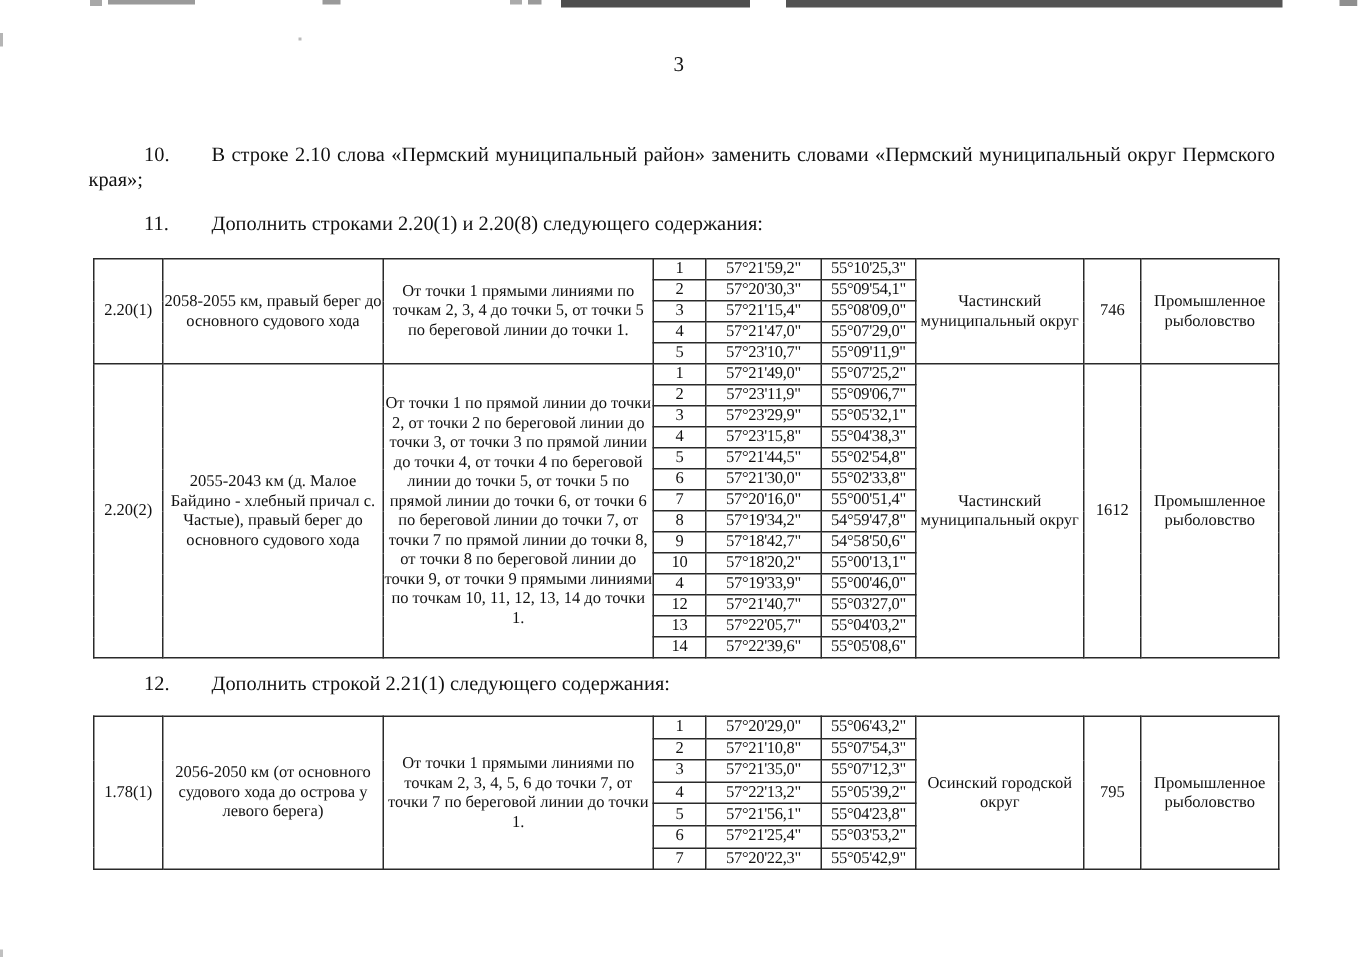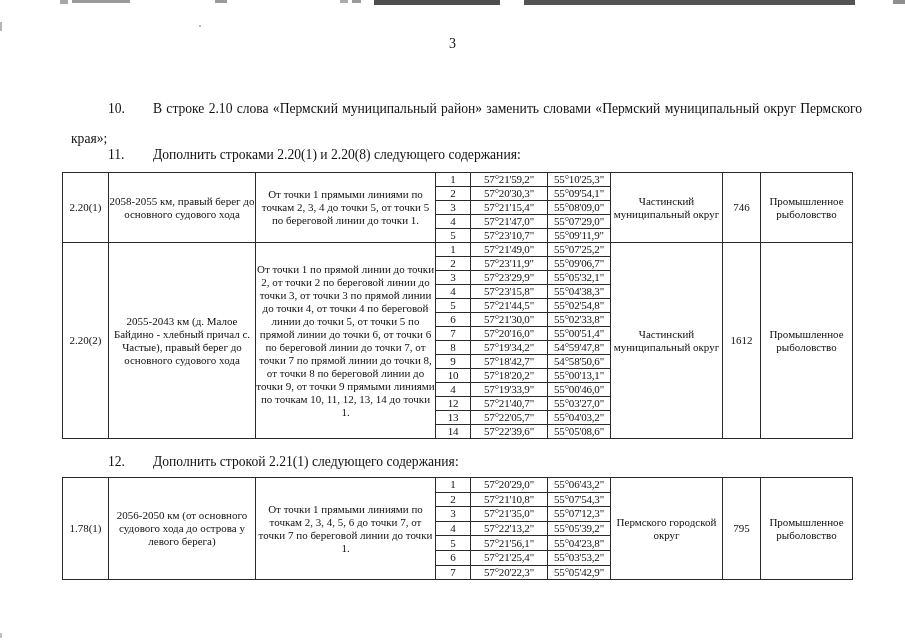--- a/index.html
+++ b/index.html
@@ -4,22 +4,22 @@
 <style>
   html,body { margin:0; padding:0; }
   body {
     width:905px; height:640px; position:relative; background:#ffffff;
     font-family:"Liberation Serif","DejaVu Serif",serif; color:#111;
     overflow:hidden;
   }
   .art { position:absolute; }
   .page-num { position:absolute; top:36px; left:0; width:905px; text-align:center;
     font-size:14px; }
-  .para { position:absolute; left:71px; width:791px; font-size:13.6px;
-    line-height:30px; text-align:justify; text-indent:37px; }
+  .para { position:absolute; left:59px; width:791px; font-size:13.6px;
+    line-height:17px; text-align:justify; text-indent:37px; }
   .pnum { display:inline-block; width:45px; text-indent:0; }
   table.amend { position:absolute; left:62px; border-collapse:collapse;
     table-layout:fixed; font-size:11px; }
   table.amend td { border:1px solid #2a2a2a; padding:0; vertical-align:middle;
     text-align:center; line-height:13px; height:13px; overflow:hidden; }
   td.cell-loc { text-align:left; padding:2px 6px 2px 10px; line-height:14px;margin-top:12px; }
   td.cell-bound { text-align:left; padding:2px 4px 2px 8px; line-height:14.5px; }
   td.cell-lat, td.cell-lon, td.cell-num { font-size:11px; letter-spacing:-0.2px; }
   td.cell-district { line-height:14px; padding:1px 4px; }
   td.cell-use { line-height:14px; padding:1px 4px; }
@@ -193,21 +193,21 @@
       <col class="c9">
   </colgroup>
   <tbody>
       <tr>
         <td rowspan="7" class="cell-id">1.78(1)</td>
         <td rowspan="7" class="cell-loc">2056-2050 км (от основного судового хода до острова у левого берега)</td>
         <td rowspan="7" class="cell-bound">От точки 1 прямыми линиями по точкам 2, 3, 4, 5, 6 до точки 7, от точки 7 по береговой линии до точки 1.</td>
         <td rowspan="1" class="cell-num">1</td>
         <td rowspan="1" class="cell-lat">57°20'29,0"</td>
         <td rowspan="1" class="cell-lon">55°06'43,2"</td>
-        <td rowspan="7" class="cell-district">Пермского городской округ</td>
+        <td rowspan="7" class="cell-district">Осинский городской округ</td>
         <td rowspan="7" class="cell-area">795</td>
         <td rowspan="7" class="cell-use">Промышленное рыболовство</td>
       </tr>
       <tr>
         <td rowspan="1" class="cell-num">2</td>
         <td rowspan="1" class="cell-lat">57°21'10,8"</td>
         <td rowspan="1" class="cell-lon">55°07'54,3"</td>
       </tr>
       <tr>
         <td rowspan="1" class="cell-num">3</td>

